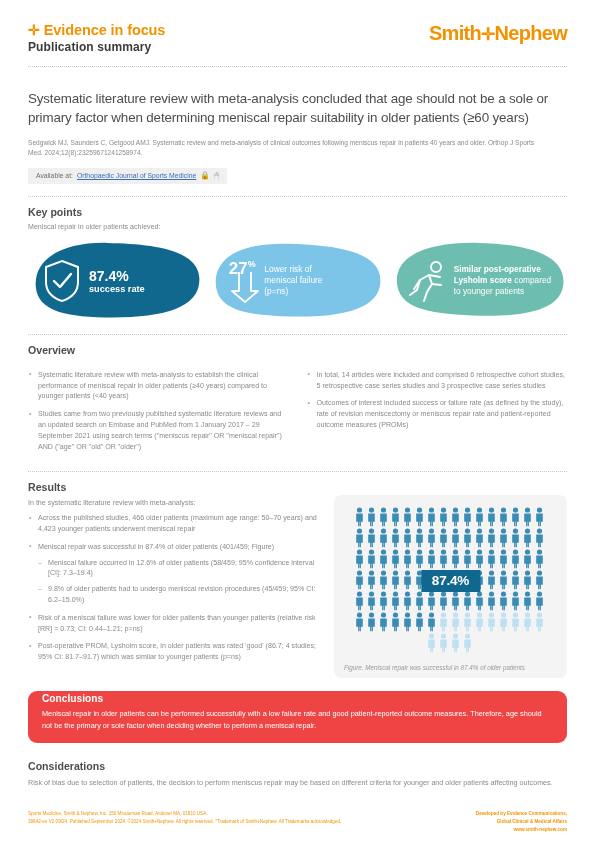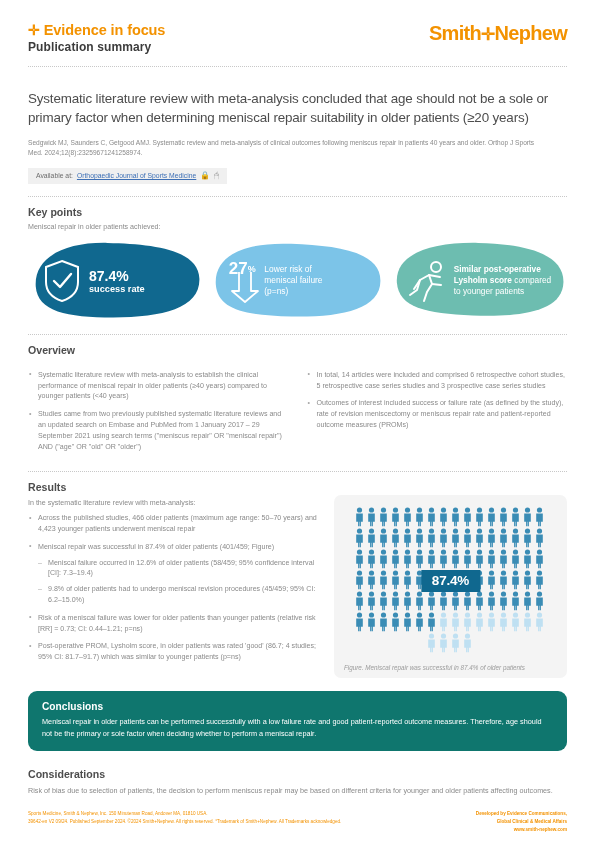--- a/index.html
+++ b/index.html
@@ -81,22 +81,22 @@
   .pictogram { position: relative; width: 100%; display:flex; justify-content:center; }
   .pct-badge {
     position: absolute; left: 50%; top: 50%; transform: translate(-50%,-50%);
     background: #10688f; color: #fff; font-size: 13.5px; font-weight: bold;
     padding: 3px 11px 4px; letter-spacing: -.2px;
   }
   .fig-cap { margin-top: 7px; font-size: 6.3px; font-style: italic; color: #9a9a9a; align-self: flex-start; padding-left: 2px;}
 
   
   .concl {
-    background: #0f766e; color: #fff; border-radius: 9px;
-    padding: 10px 14px 12px; margin-top: 13px;
+    background: #ef4444; color: #fff; border-radius: 9px;
+    padding: 2px 14px 12px; margin-top: 13px;
   }
   .concl h3 { font-size: 10.2px; font-weight: bold; margin-bottom: 4px; }
   .concl p { font-size: 7.3px; line-height: 1.55; }
 
   .consid-h { font-size: 10.6px; font-weight: bold; color: #4d4d4d; margin-top: 17px; }
   .consid-p { font-size: 7.2px; line-height: 1.55; color: #8a8a8a; margin-top: 5px; }
 
   
   .footer {
     position: absolute; left: 28px; right: 28px; bottom: 8px;
@@ -120,21 +120,21 @@
       <div class="pub-summary">Publication summary</div>
     </div>
     <div class="logo">
       <span>Smith</span><span class="cross">✛</span><span>Nephew</span>
     </div>
   </div>
 
   <hr class="divider">
 
   
-  <div class="title">Systematic literature review with meta-analysis concluded that age should not be a sole or primary factor when determining meniscal repair suitability in older patients (≥20 years)</div>
+  <div class="title">Systematic literature review with meta-analysis concluded that age should not be a sole or primary factor when determining meniscal repair suitability in older patients (≥60 years)</div>
   <div class="citation">Sedgwick MJ, Saunders C, Getgood AMJ. Systematic review and meta-analysis of clinical outcomes following meniscus repair in patients 40 years and older. Orthop J Sports Med. 2024;12(8):23259671241258974.</div>
   <div class="avail-bar">
     <span>Available at:</span>
     <a class="avail-link" href="#">Orthopaedic Journal of Sports Medicine</a>
     <span class="mini-icon">🔒</span>
     <span class="mini-icon">🖱</span>
   </div>
 
   <hr class="divider">
 
@@ -159,21 +159,21 @@
         </div>
       </div>
     </div>
 
     <div class="blob b2">
       <svg class="blob-bg" viewBox="0 0 180 82" preserveAspectRatio="none">
         <path d="M6,46 C4,16 36,2 84,4 C132,6 176,12 176,42 C176,72 134,80 84,79 C36,78 8,72 6,46 Z" fill="#7cc4e8"></path>
       </svg>
       <div class="blob-inner" style="gap:4px;">
         <div style="display:flex;flex-direction:column;align-items:center;">
-          <div style="display:flex;align-items:center;">
+          <div style="display:flex;align-items:flex-start;">
             <span class="num">27</span>
             <span class="pct">%</span>
           </div>
           <svg width="30" height="32" viewBox="0 0 30 32" style="margin-top:-8px;margin-left:6px;">
             <path d="M9,1 V20 L2,20 L15,31 L28,20 L21,20 V1" fill="none" stroke="#ffffff" stroke-width="1.8" stroke-linejoin="round"></path>
           </svg>
         </div>
         <div class="txt">
           <div>Lower risk of</div>
           <div>meniscal failure</div>

